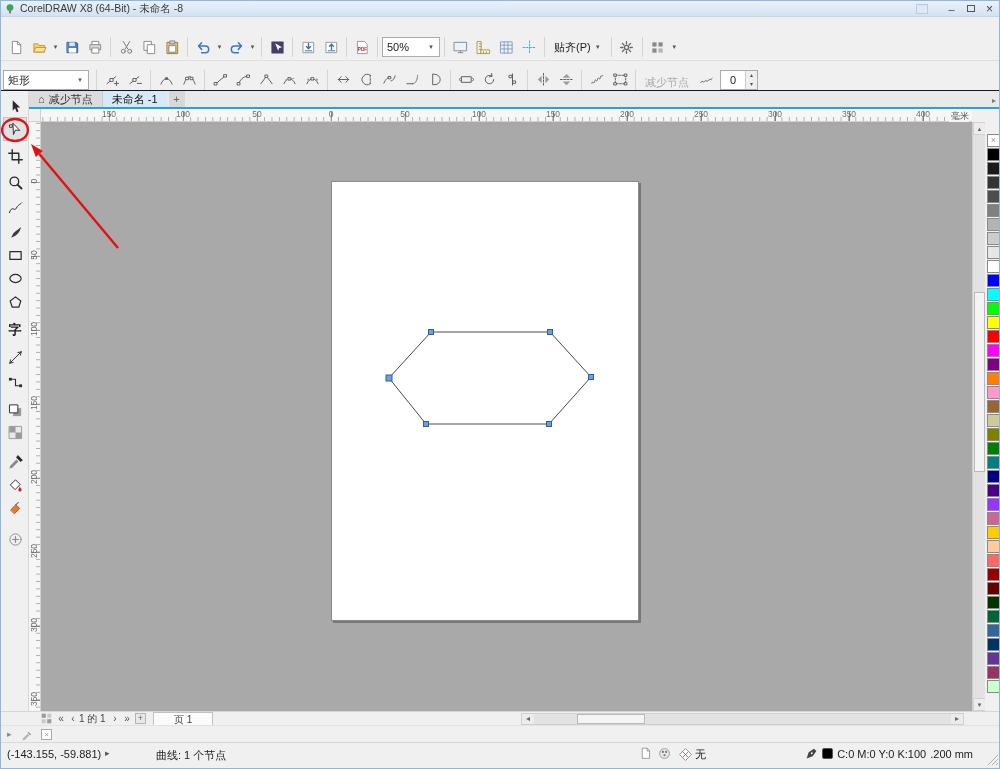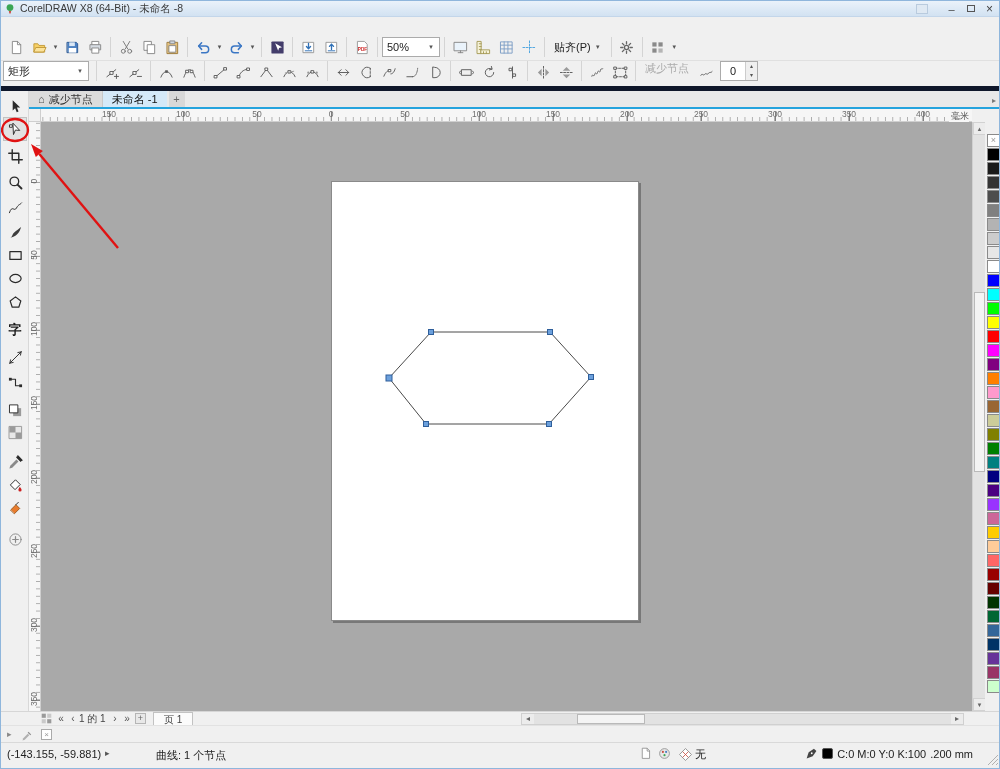--- a/index.html
+++ b/index.html
@@ -16,21 +16,21 @@
   .winbtn{width:19px;height:13px;display:flex;align-items:center;justify-content:center;font-size:11px;color:#444;cursor:default}
   .winbtn .maxbox{width:8px;height:7px;border:1px solid #555;display:block}
   .winbtn.close{font-size:12px}
 
   
   .menubar{position:absolute;top:17px;left:0;right:0;height:16px;background:#f0f0f0;display:flex;align-items:center;font-size:12px;color:#222}
   .menu-item{padding:0 7px;line-height:16px;cursor:default}
 
   
   .toolbar{position:absolute;top:33px;left:0;right:0;height:27px;background:#f0f0f0;border-bottom:1px solid #e0e0e0;display:flex;align-items:center;padding-left:4px;gap:1px}
-  .propbar{position:absolute;top:60px;left:0;right:0;height:30px;background:#f0f0f0;border-bottom:5px solid #0f172a;display:flex;align-items:flex-start;padding-left:2px;gap:1px}
+  .propbar{position:absolute;top:60px;left:0;right:0;height:30px;background:#f0f0f0;border-bottom:1px solid #0f172a;display:flex;align-items:flex-end;padding-left:2px;gap:1px}
   .tbtn{width:22px;height:22px;display:flex;align-items:center;justify-content:center;border-radius:2px}
   .icsvg{display:flex;align-items:center;justify-content:center}
   .icsvg svg{display:block}
   .caret{font-size:7px;color:#555;width:8px;text-align:center}
   .tb-caret{width:9px}
   .tsep{width:1px;height:20px;background:#d4d4d4;margin:0 3px}
   .dd-box{height:20px;background:#fff;border:1px solid #ababab;display:flex;align-items:center;font-size:11px;padding:0 4px;color:#222;gap:3px}
   .zoom-dd{width:58px;justify-content:space-between}
   .preset-dd{width:86px;justify-content:space-between;margin-right:3px}
   .flat-dd{display:flex;align-items:center;font-size:11px;color:#222;padding:0 5px;gap:3px;height:22px}
@@ -81,21 +81,21 @@
   .palette{position:absolute;left:984px;top:121px;width:16px;height:589px;background:#f0f0f0}
   .swatch{position:absolute;left:2px;width:13px;height:13px;border:1px solid #8a8a8a}
   .swatch.none{background:#fff;color:#999;font-size:9px;line-height:11px;text-align:center}
 
   
   .pagebar{position:absolute;left:0;top:710px;width:1000px;height:14px;background:#f0f0f0;border-top:1px solid #d6d6d6;font-size:10px;color:#444}
   .pb-grid{position:absolute;left:40px;top:1px}
   .pb-nav{position:absolute;top:0;width:12px;text-align:center;font-size:10px;color:#555;line-height:13px}
   .pb-info{position:absolute;left:78px;top:0;line-height:13px;white-space:nowrap}
   .pb-add{position:absolute;left:134px;top:1px;width:11px;height:11px;border:1px solid #b5b5b5;background:#e8e8e8;color:#666;font-size:9px;line-height:9px;text-align:center}
-  .pagetab{position:absolute;left:152px;top:0;height:14px;background:#fbfbfb;border:1px solid #c2c2c2;border-bottom:none;font-size:10px;padding:0 10px;display:flex;align-items:center}
+  .pagetab{position:absolute;left:152px;top:0;height:14px;background:#fbfbfb;border:1px solid #c2c2c2;border-bottom:none;font-size:10px;padding:0 20px;display:flex;align-items:center}
   .hscroll{position:absolute;left:520px;top:1px;width:443px;height:12px;background:#e2e2e2;border:1px solid #d0d0d0}
   .hs-arrow{position:absolute;top:0;width:12px;height:10px;font-size:8px;color:#666;text-align:center;line-height:10px;background:#ececec}
   .hthumb{position:absolute;left:55px;top:0px;width:68px;height:10px;background:#f4f4f4;border:1px solid #b9b9b9}
 
   
   .hintbar{position:absolute;left:0;top:724px;width:1000px;height:17px;background:#f0f0f0;border-top:1px solid #e2e2e2}
   .hint-fly{position:absolute;left:6px;top:3px;font-size:9px;color:#888}
   .hint-dropper{position:absolute;left:20px;top:2px}
   .hint-none{position:absolute;left:40px;top:3px;width:11px;height:11px;border:1px solid #aaa;background:#fff;color:#999;font-size:8px;line-height:9px;text-align:center}
   .hint-text{position:absolute;left:0;right:0;top:3px;text-align:center;font-size:11px;color:#c2c2c2}

